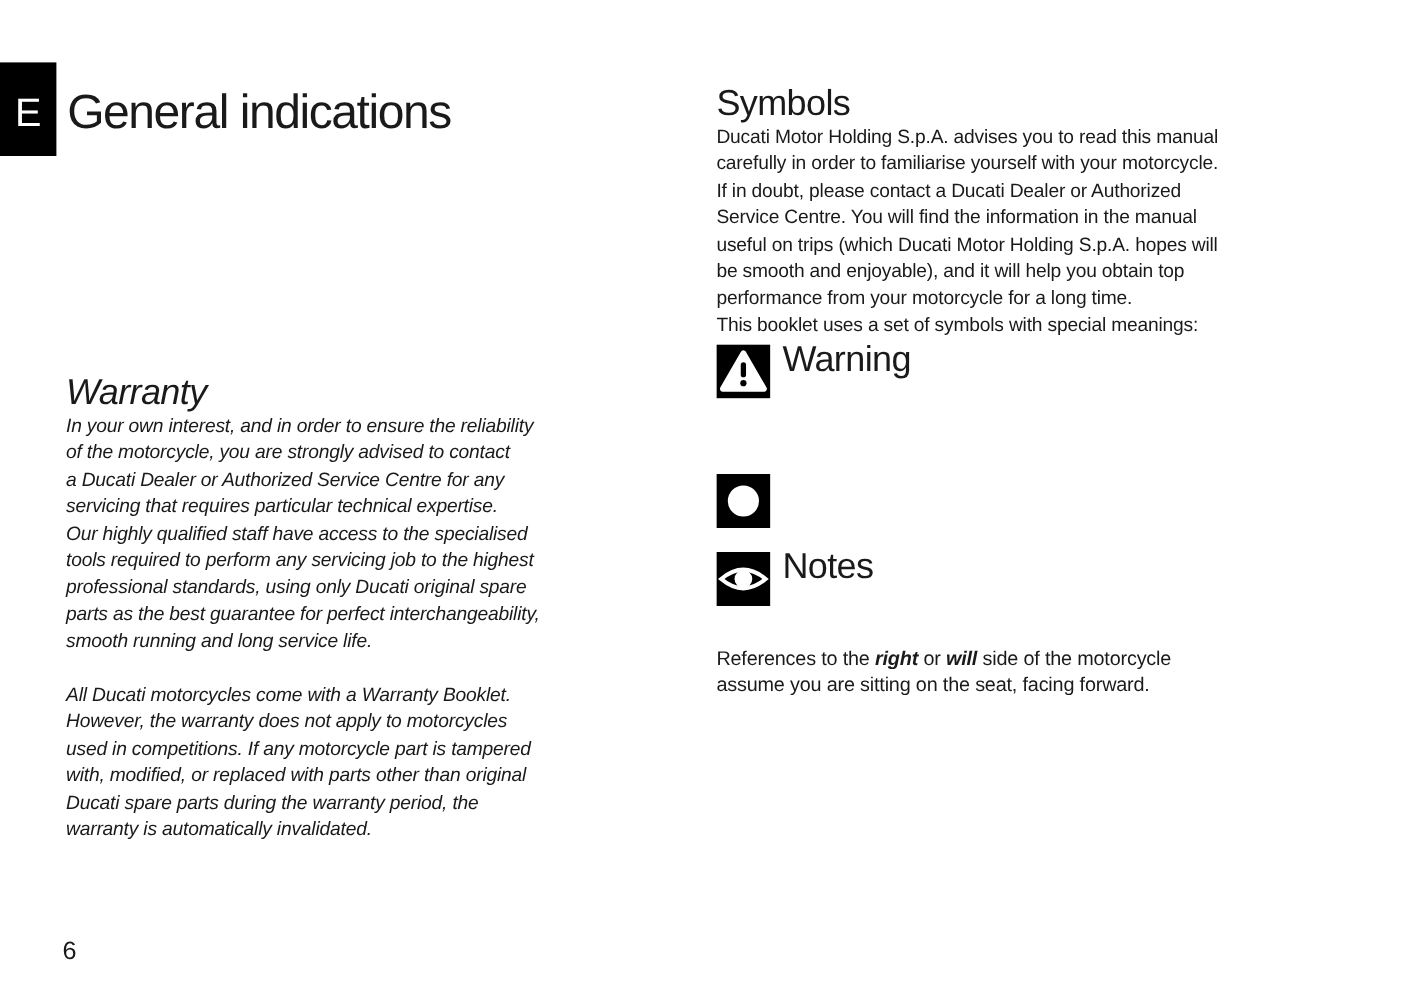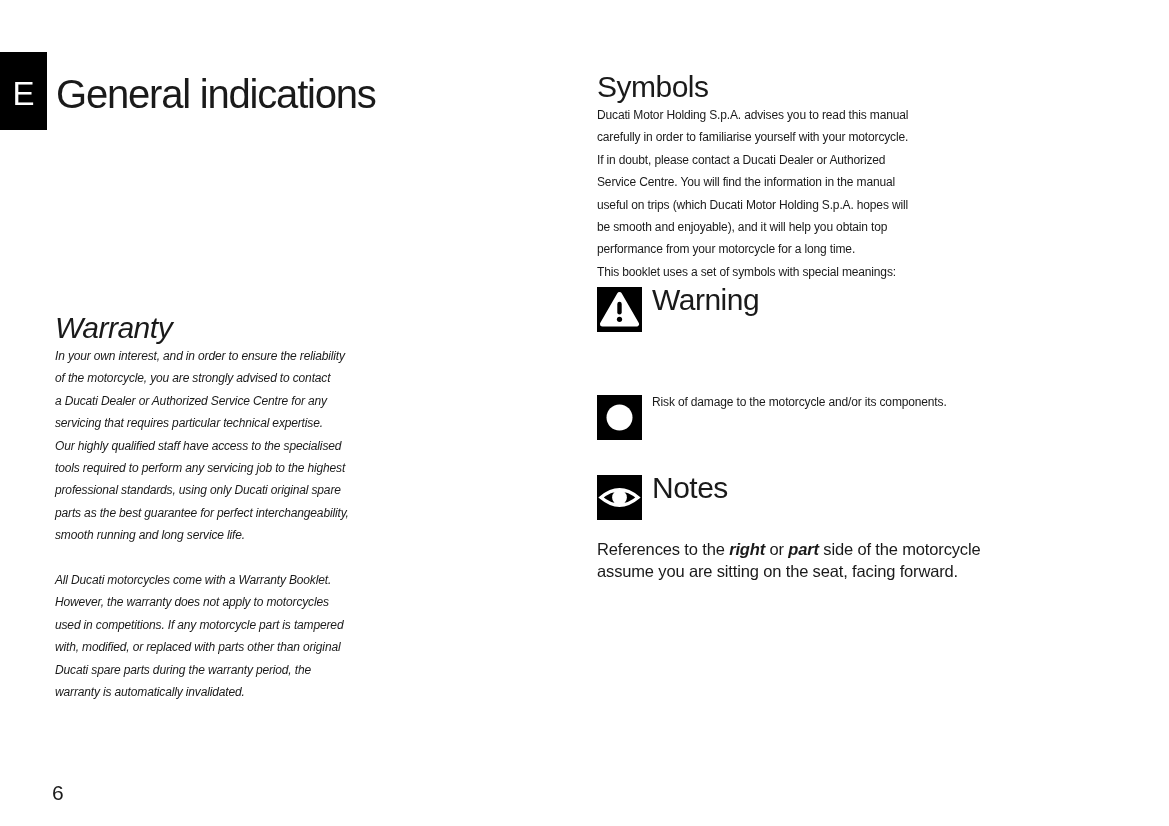--- a/index.html
+++ b/index.html
@@ -40,21 +40,21 @@
     margin-top: 28px;
   }
   h2.sec-heading {
     font-size: 30px;
     font-weight: 400;
     letter-spacing: -0.5px;
     line-height: 34px;
     margin-top: 28px;
   }
   .body-text {
-    font-size: 12px;
+    font-size: 16px;
     line-height: 22.4px;
     letter-spacing: -0.15px;
     white-space: pre-line;
   }
   .col-left {
     position: absolute;
     left: 55px; top: 283px;
     width: 520px;
     font-style: italic;
   }
@@ -152,32 +152,31 @@
     <h3>Warning</h3>
   </div>
 
   <div class="callout" style="top:391px">
     <span class="icon">
       <svg viewBox="0 0 45 45" xmlns="http://www.w3.org/2000/svg">
         <rect width="45" height="45" fill="#000000"></rect>
         <circle cx="22.5" cy="22.5" r="13" fill="#ffffff"></circle>
       </svg>
     </span>
-    <p class="body-text">Risk of damage to the motorcycle and/or its components.</p>
   </div>
 
-  <div class="callout" style="top:471px">
+  <div class="callout" style="top:456px">
     <span class="icon">
       <svg viewBox="0 0 45 45" xmlns="http://www.w3.org/2000/svg">
         <rect width="45" height="45" fill="#000000"></rect>
         <path d="M4 22.5 Q22.5 7 41 22.5 Q22.5 38 4 22.5 Z" fill="#000000" stroke="#ffffff" stroke-width="3.4"></path>
         <circle cx="22.5" cy="22.5" r="7.4" fill="#ffffff"></circle>
       </svg>
     </span>
     <h3>Notes</h3>
   </div>
 
-  <p class="refs"><span>References to the </span><b>right</b><span> or </span><b>part</b><span> side of the motorcycle
+  <p class="refs"><span>References to the </span><b>right</b><span> or </span><b>will</b><span> side of the motorcycle
 assume you are sitting on the seat, facing forward.</span></p>
 
   <div class="page-number">6</div>
 
 </div>
 
 </body></html>

